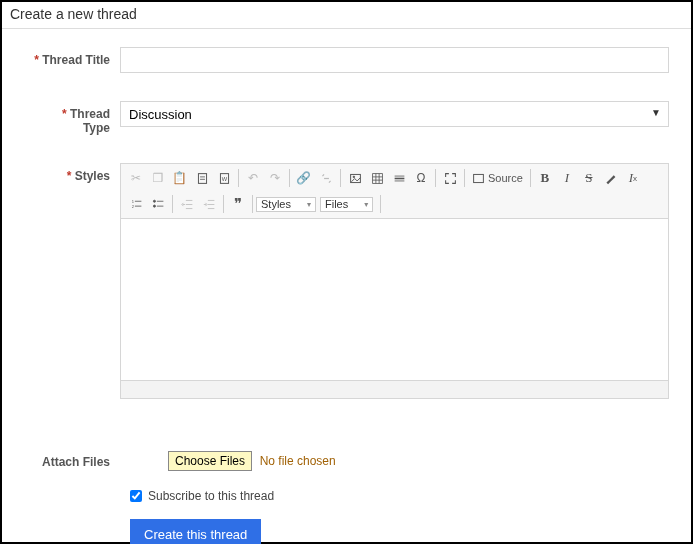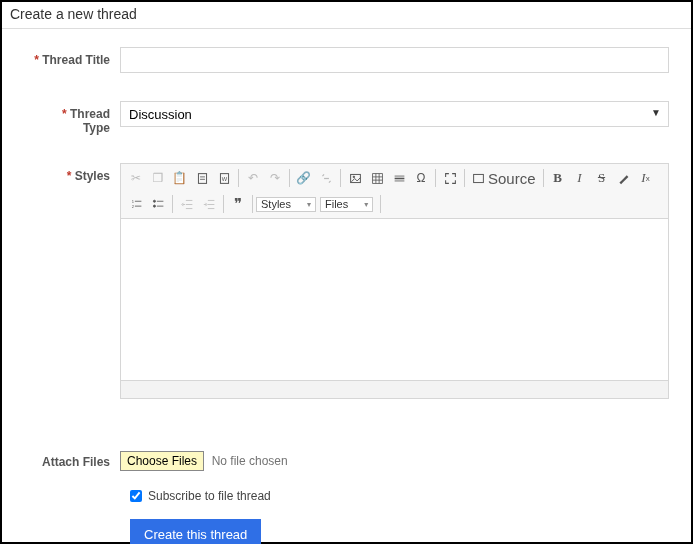--- a/index.html
+++ b/index.html
@@ -12,31 +12,31 @@
   .req::before { content: "* "; color: #c0392b; font-weight: 700; }
   .field { flex: 1; padding-right: 4px; }
   .text-input { width: 100%; height: 26px; border: 1px solid #d6d6d6; padding: 3px 6px; font-size: 13px; }
   .select-wrap { position: relative; width: 100%; }
   .select { width: 100%; height: 26px; border: 1px solid #d6d6d6; padding: 3px 8px; font-size: 13px; background: #fff; appearance: none; -webkit-appearance: none; }
   .select-arrow { position: absolute; right: 8px; top: 6px; font-size: 10px; pointer-events: none; }
   .editor { border: 1px solid #d6d6d6; height: 236px; display: flex; flex-direction: column; }
   .toolbar { background: #f7f7f7; border-bottom: 1px solid #d6d6d6; padding: 3px 4px; display: flex; flex-wrap: wrap; align-items: center; row-gap: 2px; }
   .tool { display: inline-flex; align-items: center; justify-content: center; width: 22px; height: 22px; color: #555; font-size: 12px; cursor: pointer; }
   .tool.dis { color: #bbb; cursor: default; }
-  .tool.wide { width: auto; padding: 0 4px; font-size: 15px; }
+  .tool.wide { width: auto; padding: 0 4px; font-size: 11px; }
   .tool b { font-weight: 700; font-size: 13px; font-family: Georgia, serif; }
   .tool i.it { font-style: italic; font-family: Georgia, serif; font-size: 13px; }
   .tool .strike { text-decoration: line-through; font-family: Georgia, serif; font-size: 13px; }
   .sep { width: 1px; height: 18px; background: #ccc; margin: 0 3px; display: inline-block; }
   .combo { display: inline-flex; align-items: center; height: 15px; border: 1px solid #ccc; background: #fff; font-size: 11px; padding: 0 4px; margin-right: 4px; cursor: pointer; }
   .combo .arr { margin-left: 16px; font-size: 8px; color: #888; }
   .editor-body { flex: 1; background: #fff; }
   .editor-footer { height: 18px; background: #f3f3f3; border-top: 1px solid #d6d6d6; }
   .file-btn { font-size: 12px; padding: 2px 6px; border: 1px solid #888; background: #fef9c3; cursor: pointer; font-family: Arial; }
-  .file-txt { font-size: 12px; color: #737373; margin-left: 4px; }
+  .file-txt { font-size: 12px; color: #a16207; margin-left: 4px; }
   .chk-row { display: flex; align-items: center; gap: 6px; font-size: 12px; color: #444; margin-left: 98px; margin-bottom: 16px; }
   .chk-row input { width: 12px; height: 12px; }
   .submit-btn { margin-left: 98px; background: #2f6fe6; color: #fff; border: none; padding: 8px 14px; font-size: 13px; cursor: pointer; }
   svg.ico { width: 13px; height: 13px; fill: currentColor; stroke: currentColor; }
 </style>
 </head>
 <body>
 
 <div class="frame">
   <div class="header">Create a new thread</div>
@@ -198,29 +198,29 @@
                 <span class="arr">▾</span>
               </span>
             <span class="sep"></span>
           </div>
           <div class="editor-body"></div>
           <div class="editor-footer"></div>
         </div>
       </div>
     </div>
 
-    <div class="row" style="margin-bottom:18px;">
+    <div class="row" style="margin-bottom:18px;gap:48px;">
       <div class="lbl">Attach Files</div>
       <div class="field" style="padding-top:2px;">
         <button class="file-btn">Choose Files</button>
         <span class="file-txt">No file chosen</span>
       </div>
     </div>
 
     <label class="chk-row">
       <input type="checkbox" checked="" style="">
-      <span>Subscribe to file thread</span>
+      <span>Subscribe to this thread</span>
     </label>
 
     <button class="submit-btn">Create this thread</button>
 
   </div>
 </div>
 
 </body></html>

